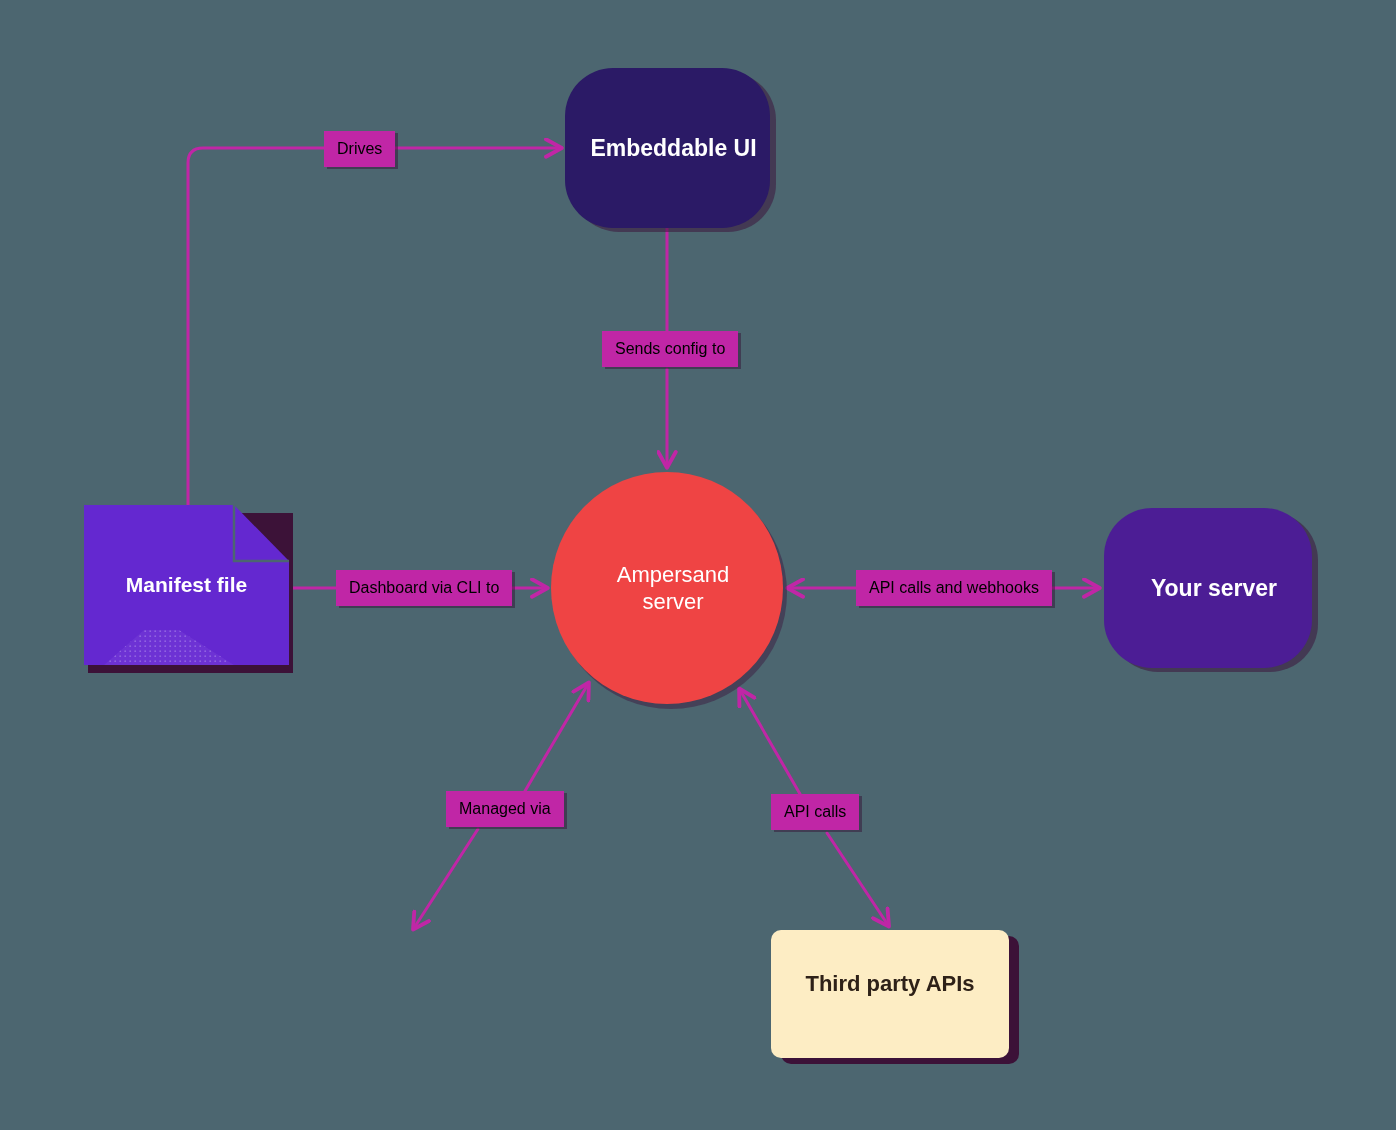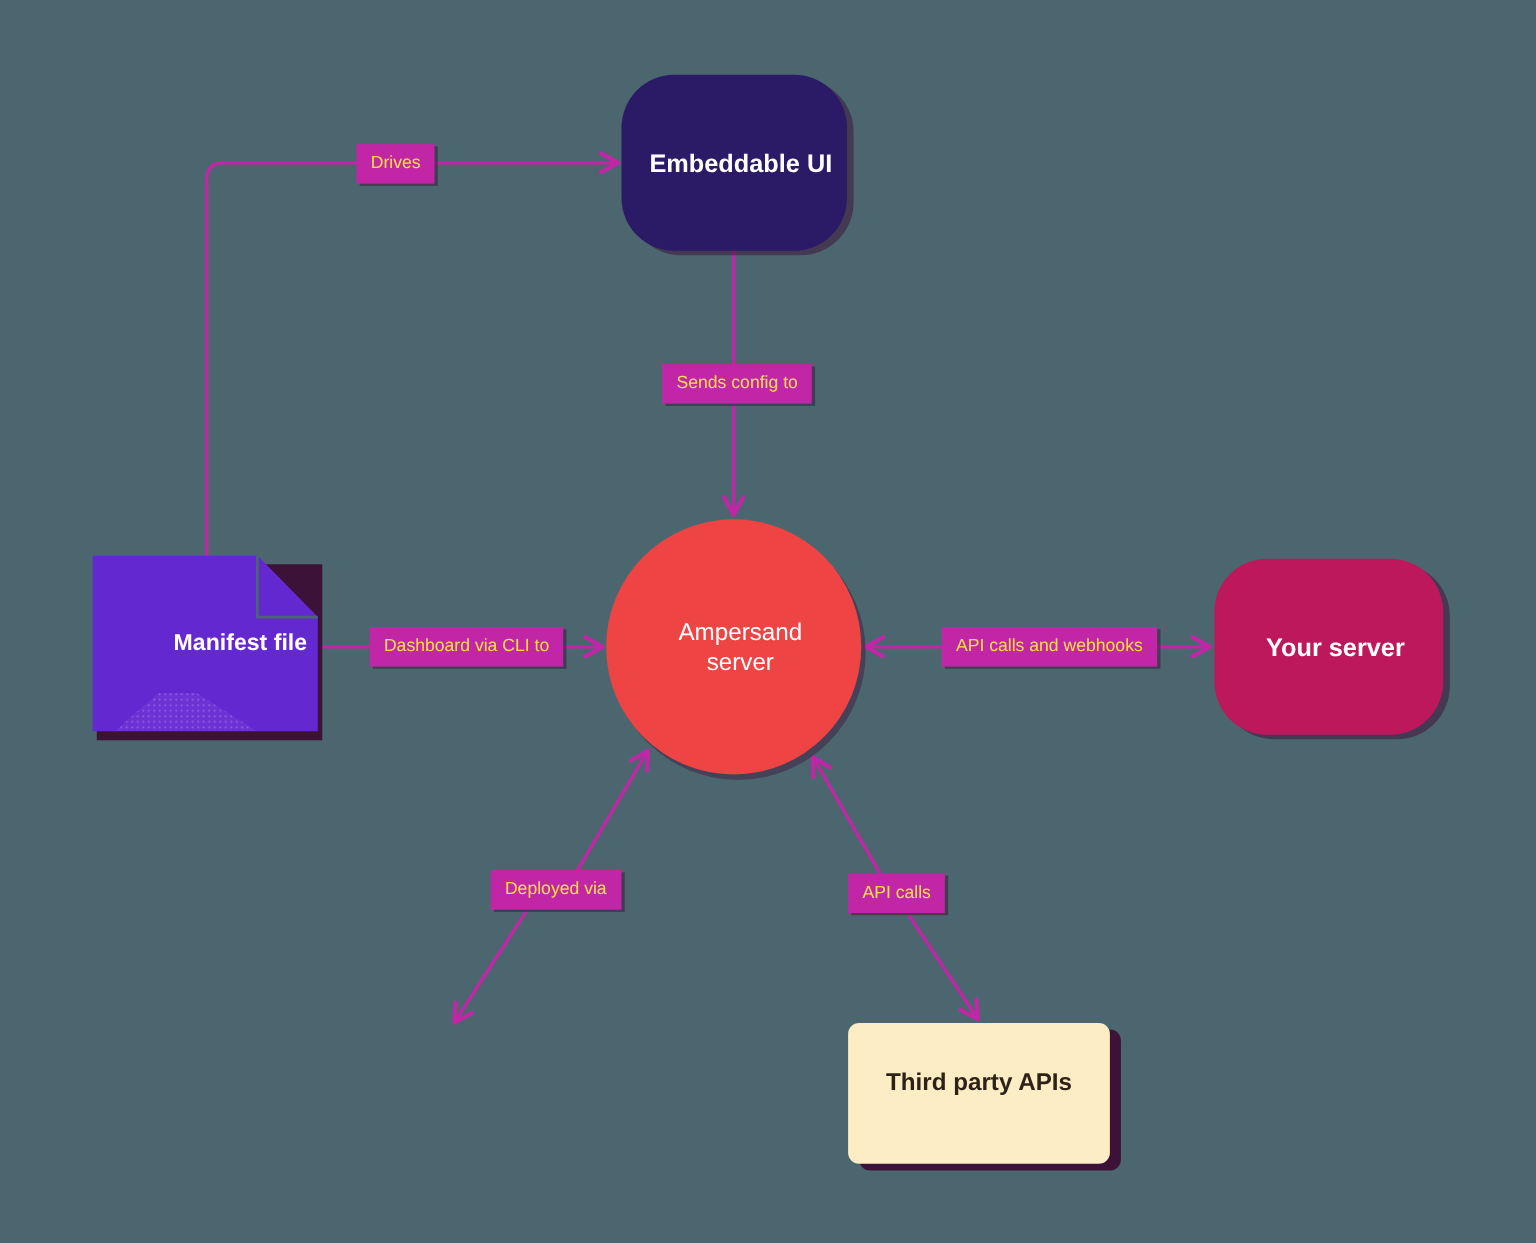--- a/index.html
+++ b/index.html
@@ -56,21 +56,21 @@
     font-size: 23px;
     box-shadow: 6px 4px 0 rgba(60,20,60,0.55);
   }
 
   
   #node-your-server {
     left: 1104px;
     top: 508px;
     width: 208px;
     height: 160px;
-    background: #be185d;
+    background: #4c1d95;
     border-radius: 48px;
     color: #ffffff;
     font-size: 23px;
     box-shadow: 6px 4px 0 rgba(60,20,60,0.55);
   }
 
   
   #node-ampersand-server {
     left: 551px;
     top: 472px;
@@ -112,21 +112,20 @@
     position: absolute;
     left: 0;
     top: 0;
     width: 205px;
     height: 160px;
     display: flex;
     align-items: center;
     justify-content: center;
     font-weight: bold;
     z-index: 3;
-    margin-left: 32px;
   }
 
   
   #node-dashboard {
     left: 288px;
     top: 933px;
     width: 238px;
     height: 128px;
     color: #ffffff;
     font-size: 22px;
@@ -198,21 +197,21 @@
     align-items: center;
     justify-content: center;
     font-weight: bold;
     z-index: 3;
   }
 
   
   .edge-label {
     position: absolute;
     background: #c026a6;
-    color: #fde047;
+    color: #000000;
     font-size: 16px;
     padding: 9px 13px;
     box-sizing: border-box;
     white-space: nowrap;
     box-shadow: 3px 2px 0 rgba(50,12,48,0.45);
     z-index: 5;
   }
   #label-drives        { left: 324px; top: 131px; }
   #label-sends-config  { left: 602px; top: 331px; }
   #label-deployed-cli  { left: 336px; top: 570px; }
@@ -303,17 +302,17 @@
   </div>
 
   <div class="edge-label" id="label-drives">Drives</div>
 
   <div class="edge-label" id="label-sends-config">Sends config to</div>
 
   <div class="edge-label" id="label-deployed-cli">Dashboard via CLI to</div>
 
   <div class="edge-label" id="label-api-webhooks">API calls and webhooks</div>
 
-  <div class="edge-label" id="label-managed-via">Deployed via</div>
+  <div class="edge-label" id="label-managed-via">Managed via</div>
 
   <div class="edge-label" id="label-api-calls">API calls</div>
 
 </div>
 
 </body></html>

